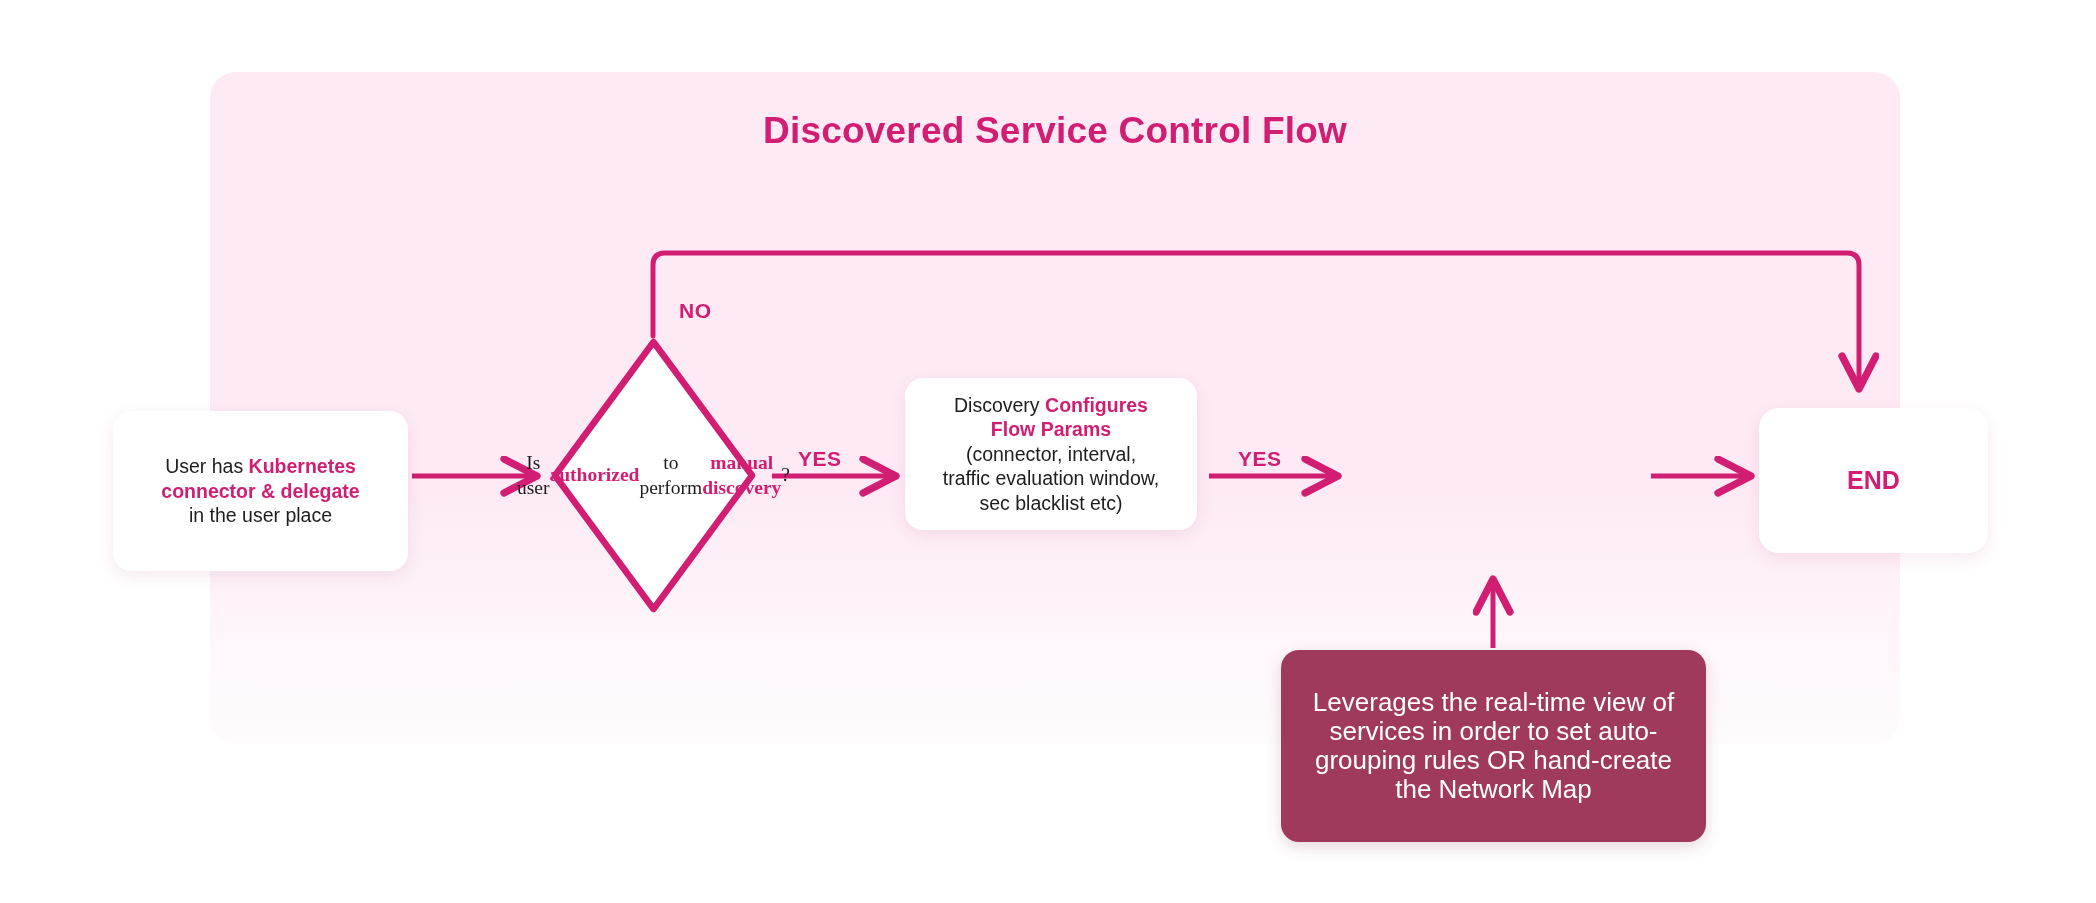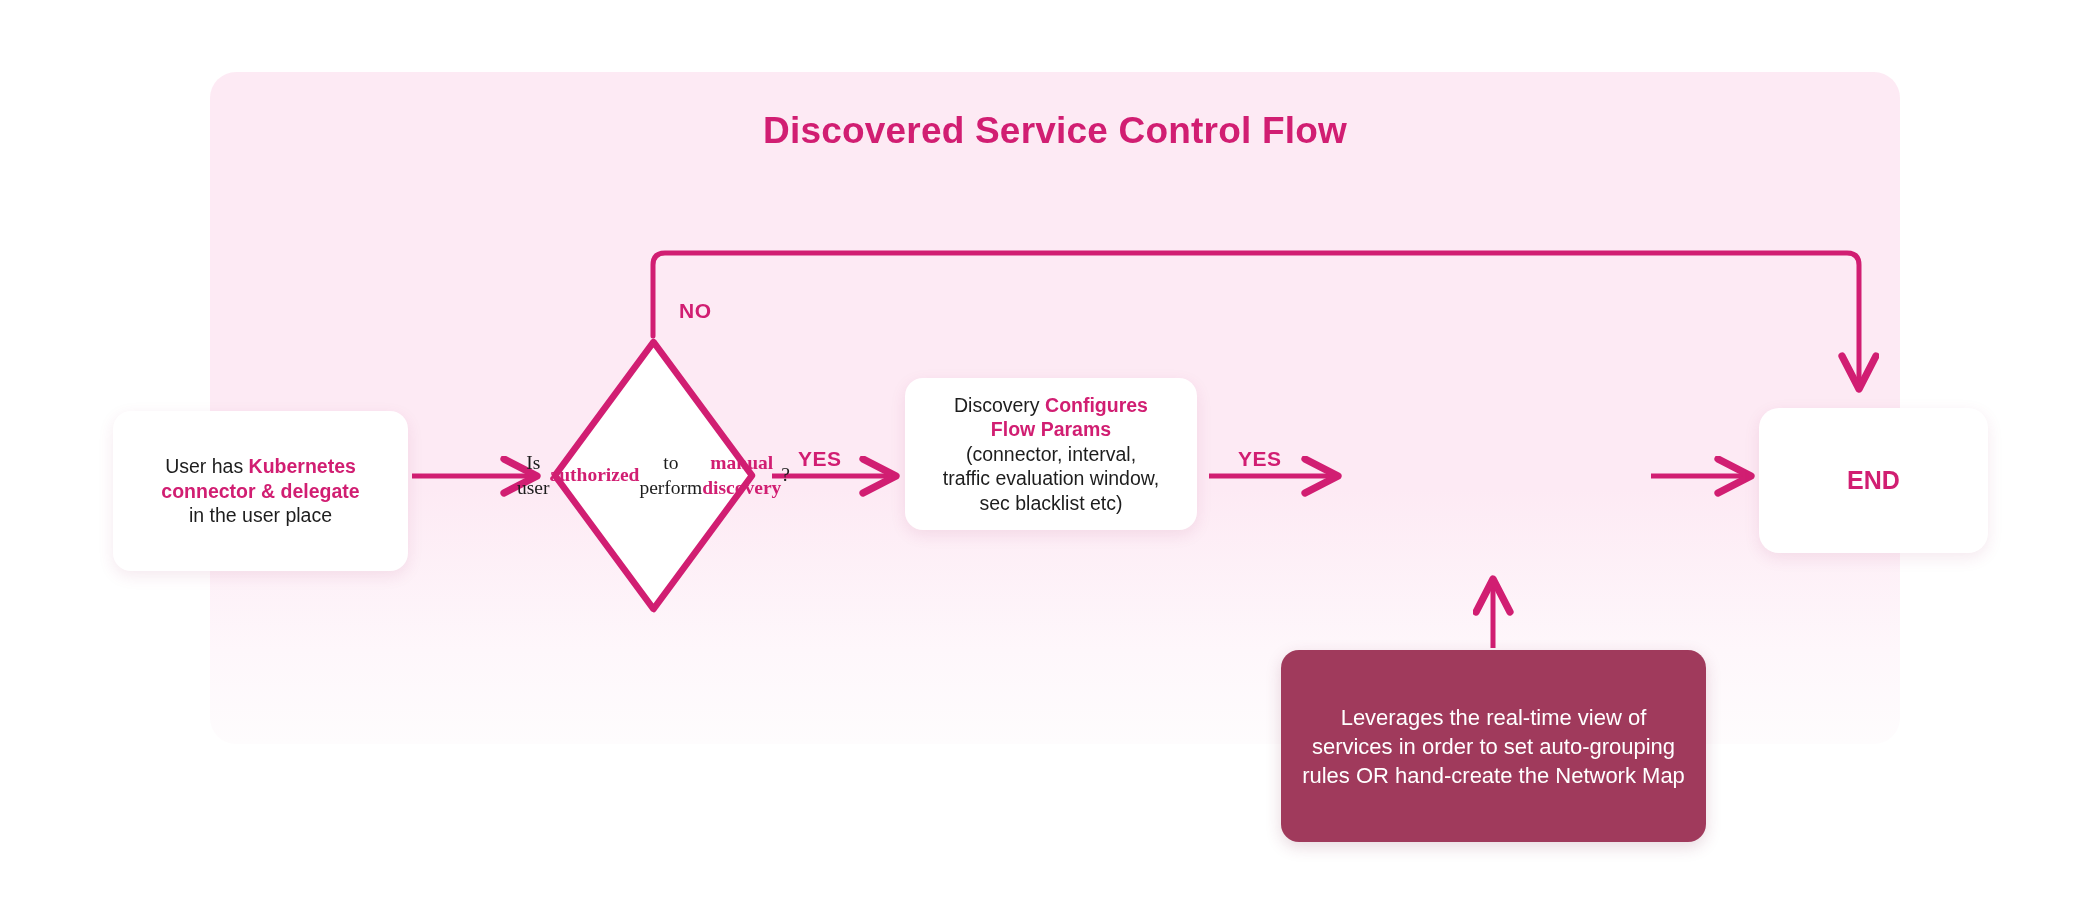--- a/index.html
+++ b/index.html
@@ -112,21 +112,21 @@
     height: 192px;
     box-sizing: border-box;
     background: #a03a5c;
     border-radius: 18px;
     box-shadow: 0 5px 16px rgba(120, 40, 70, 0.18);
     display: flex;
     align-items: center;
     justify-content: center;
     text-align: center;
     color: #ffffff;
-    font-size: 22px;
+    font-size: 26px;
     line-height: 29px;
     padding: 12px 20px;
   }
 
   
   .edge-label {
     position: absolute;
     font-size: 21px;
     font-weight: bold;
     color: #d11e72;

